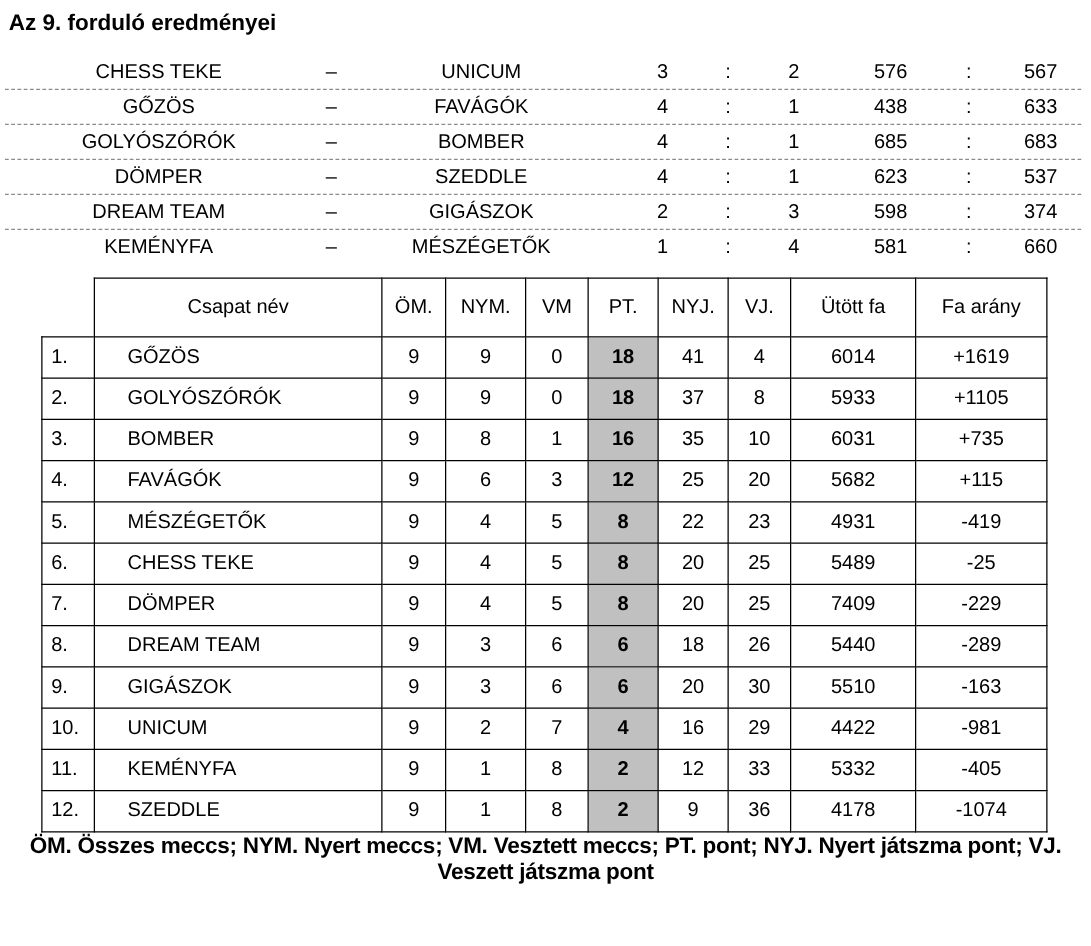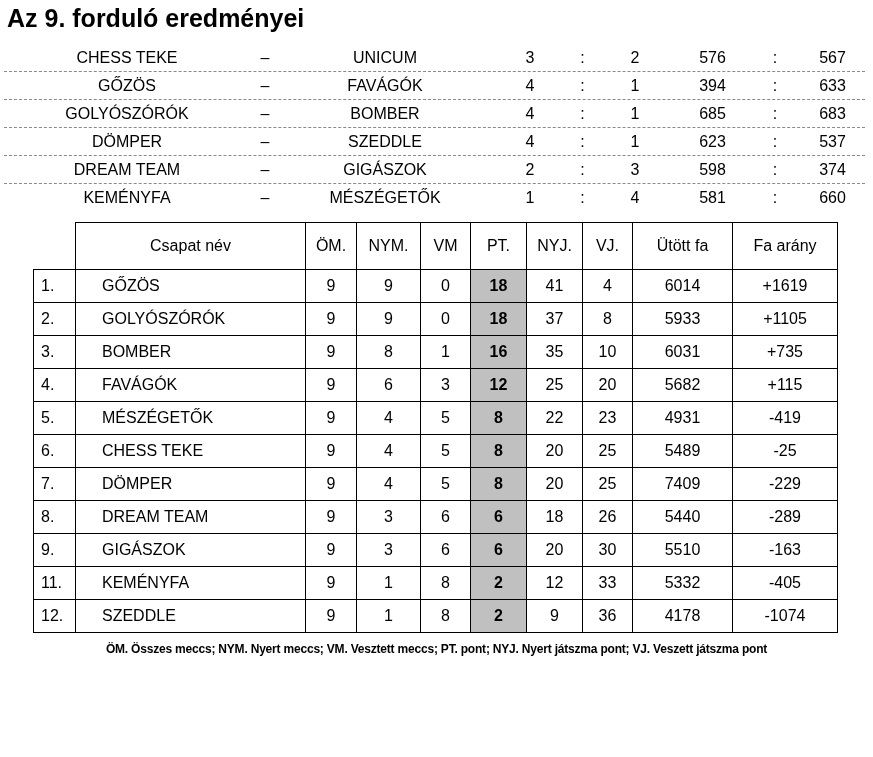--- a/index.html
+++ b/index.html
@@ -5,21 +5,21 @@
   * { box-sizing: border-box; }
   body {
     margin: 0;
     width: 873px;
     height: 757px;
     background: #ffffff;
     color: #000000;
     font-family: "Liberation Sans", sans-serif;
   }
   .title {
-    font-size: 25px;
+    font-size: 18px;
     font-weight: bold;
     margin: 0;
     padding: 6px 0 0 7px;
     line-height: 24px;
   }
   .title.second { padding-top: 22px; }
 
   
   .results { margin: 14px 0 0 4px; width: 861px; }
   .r-row {
@@ -50,23 +50,22 @@
   }
   .standings thead th { height: 47px; }
   .standings th.corner { border: none; background: transparent; }
   .standings td.rank { text-align: left; padding-left: 7px; }
   .standings td.team { text-align: left; padding-left: 26px; }
   .standings td.pt   { background: #C0C0C0; font-weight: bold; }
 
   .footnote {
     text-align: center;
     font-weight: bold;
-    font-size: 12px;
+    font-size: 18px;
     letter-spacing: -0.2px;
-    margin-top: 9px;
   }
 </style>
 </head>
 <body>
 
 <div>
 
   <h1 class="title">Az 9. forduló eredményei</h1>
 
   <div class="results">
@@ -83,21 +82,21 @@
         <div>567</div>
       </div>
 
       <div class="r-row" style="border-color: rgb(138, 138, 138);">
         <div>GŐZÖS</div>
         <div>–</div>
         <div>FAVÁGÓK</div>
         <div>4</div>
         <div>:</div>
         <div>1</div>
-        <div>394</div>
+        <div>438</div>
         <div>:</div>
         <div>633</div>
       </div>
 
       <div class="r-row" style="border-color: rgb(138, 138, 138);">
         <div>GOLYÓSZÓRÓK</div>
         <div>–</div>
         <div>BOMBER</div>
         <div>4</div>
         <div>:</div>
@@ -284,20 +283,32 @@
           <td>9</td>
           <td>3</td>
           <td>6</td>
           <td class="pt" style="background: rgb(192, 192, 192);">6</td>
           <td>20</td>
           <td>30</td>
           <td>5510</td>
           <td>-163</td>
         </tr>
 
+        <tr>
+          <td class="rank">10.</td>
+          <td class="team">UNICUM</td>
+          <td>9</td>
+          <td>2</td>
+          <td>7</td>
+          <td class="pt" style="background: rgb(192, 192, 192);">4</td>
+          <td>16</td>
+          <td>29</td>
+          <td>4422</td>
+          <td>-981</td>
+        </tr>
 
         <tr>
           <td class="rank">11.</td>
           <td class="team">KEMÉNYFA</td>
           <td>9</td>
           <td>1</td>
           <td>8</td>
           <td class="pt" style="background: rgb(192, 192, 192);">2</td>
           <td>12</td>
           <td>33</td>

